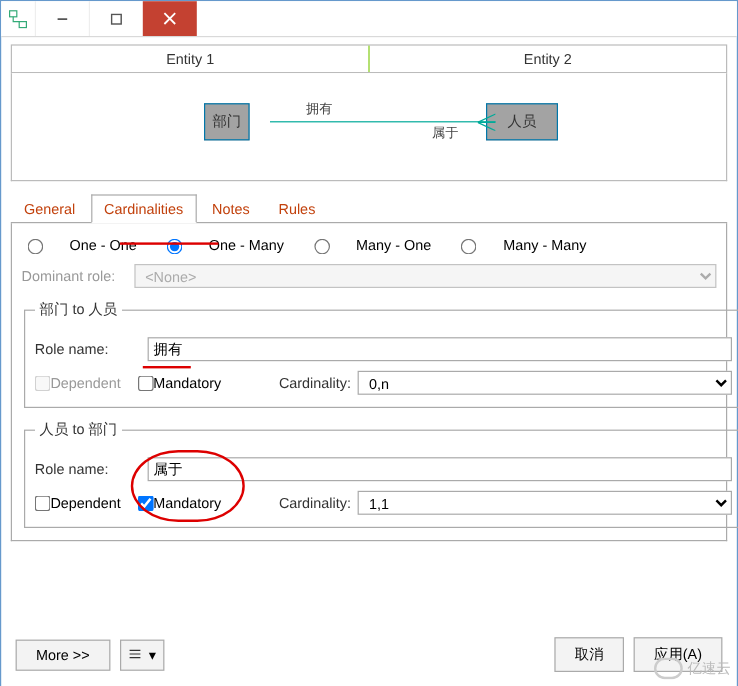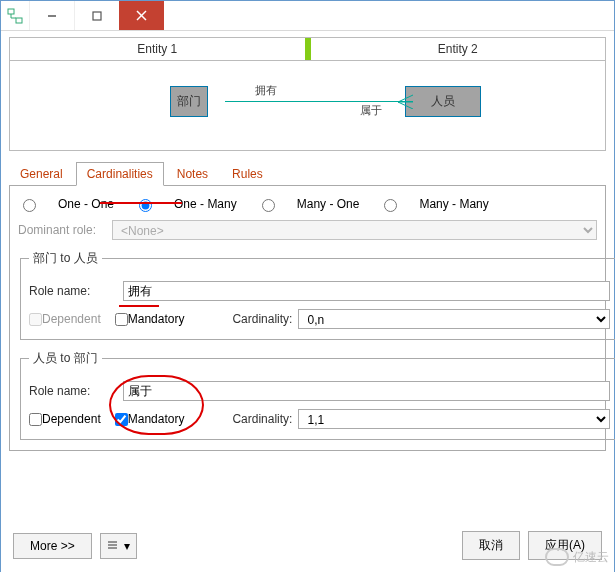--- a/index.html
+++ b/index.html
@@ -7,25 +7,25 @@
   .window { width: 615px; border: 1px solid #6699cc; background: #fff; }
   .titlebar { height: 30px; background: #fff; display: flex; align-items: center; border-bottom: 1px solid #d9d9d9; }
   .titlebar .icon { width: 28px; display:flex; align-items:center; justify-content:center; color:#3366aa; }
   .titlebar .title { flex: 1; text-align: center; color: #444; font-size: 13px; }
   .winbtns { display: flex; height: 100%; }
   .winbtn { width: 45px; display:flex; align-items:center; justify-content:center; border-left:1px solid #eee; color:#555; }
   .winbtn.close { background: #c44131; color:#fff; border:none; }
   .content { padding: 6px 8px 8px 8px; }
   .entity-header { border:1px solid #bbb; display:flex; }
   .entity-header div { flex:1; text-align:center; padding:4px 0; color:#333; }
-  .entity-header div + div { border-left:6px solid #84cc16; }
+  .entity-header div + div { border-left:1px solid #84cc16; }
   .diagram { border:1px solid #bbb; border-top:none; height:90px; position:relative; background:#fff; }
   .ebox { position:absolute; border:1px solid #0077aa; background:#a3a3a3; padding:6px 6px; color:#333; display:flex; align-items:center; justify-content:center; }
   .ebox.e1 { left:160px; top:25px; }
-  .ebox.e2 { left:395px; top:25px; width:76px; }
+  .ebox.e2 { left:395px; top:25px; width:60px; }
   .rel-line { position:absolute; height:1px; background:#0a9; top:40px; left:215px; width:188px; }
   .crow { position:absolute; top:33px; left:388px; width:15px; height:15px; }
   .crow svg { stroke:#0a9; }
   .lbl1 { position:absolute; top:22px; left:245px; font-size:11px; color:#444; }
   .lbl2 { position:absolute; top:42px; left:350px; font-size:11px; color:#444; }
   .tabs { margin-top:10px; display:flex; border-bottom:1px solid #aaa; }
   .tab { padding:4px 10px; border:1px solid transparent; border-bottom:none; margin-right:2px; color:#c2410c; position:relative; top:1px; cursor:pointer; }
   .tab.active { border-color:#aaa; background:#fff; border-bottom:1px solid #fff; }
   .panel { border:1px solid #aaa; border-top:none; padding:10px 8px; }
   .radios { display:flex; gap:20px; align-items:center; }

